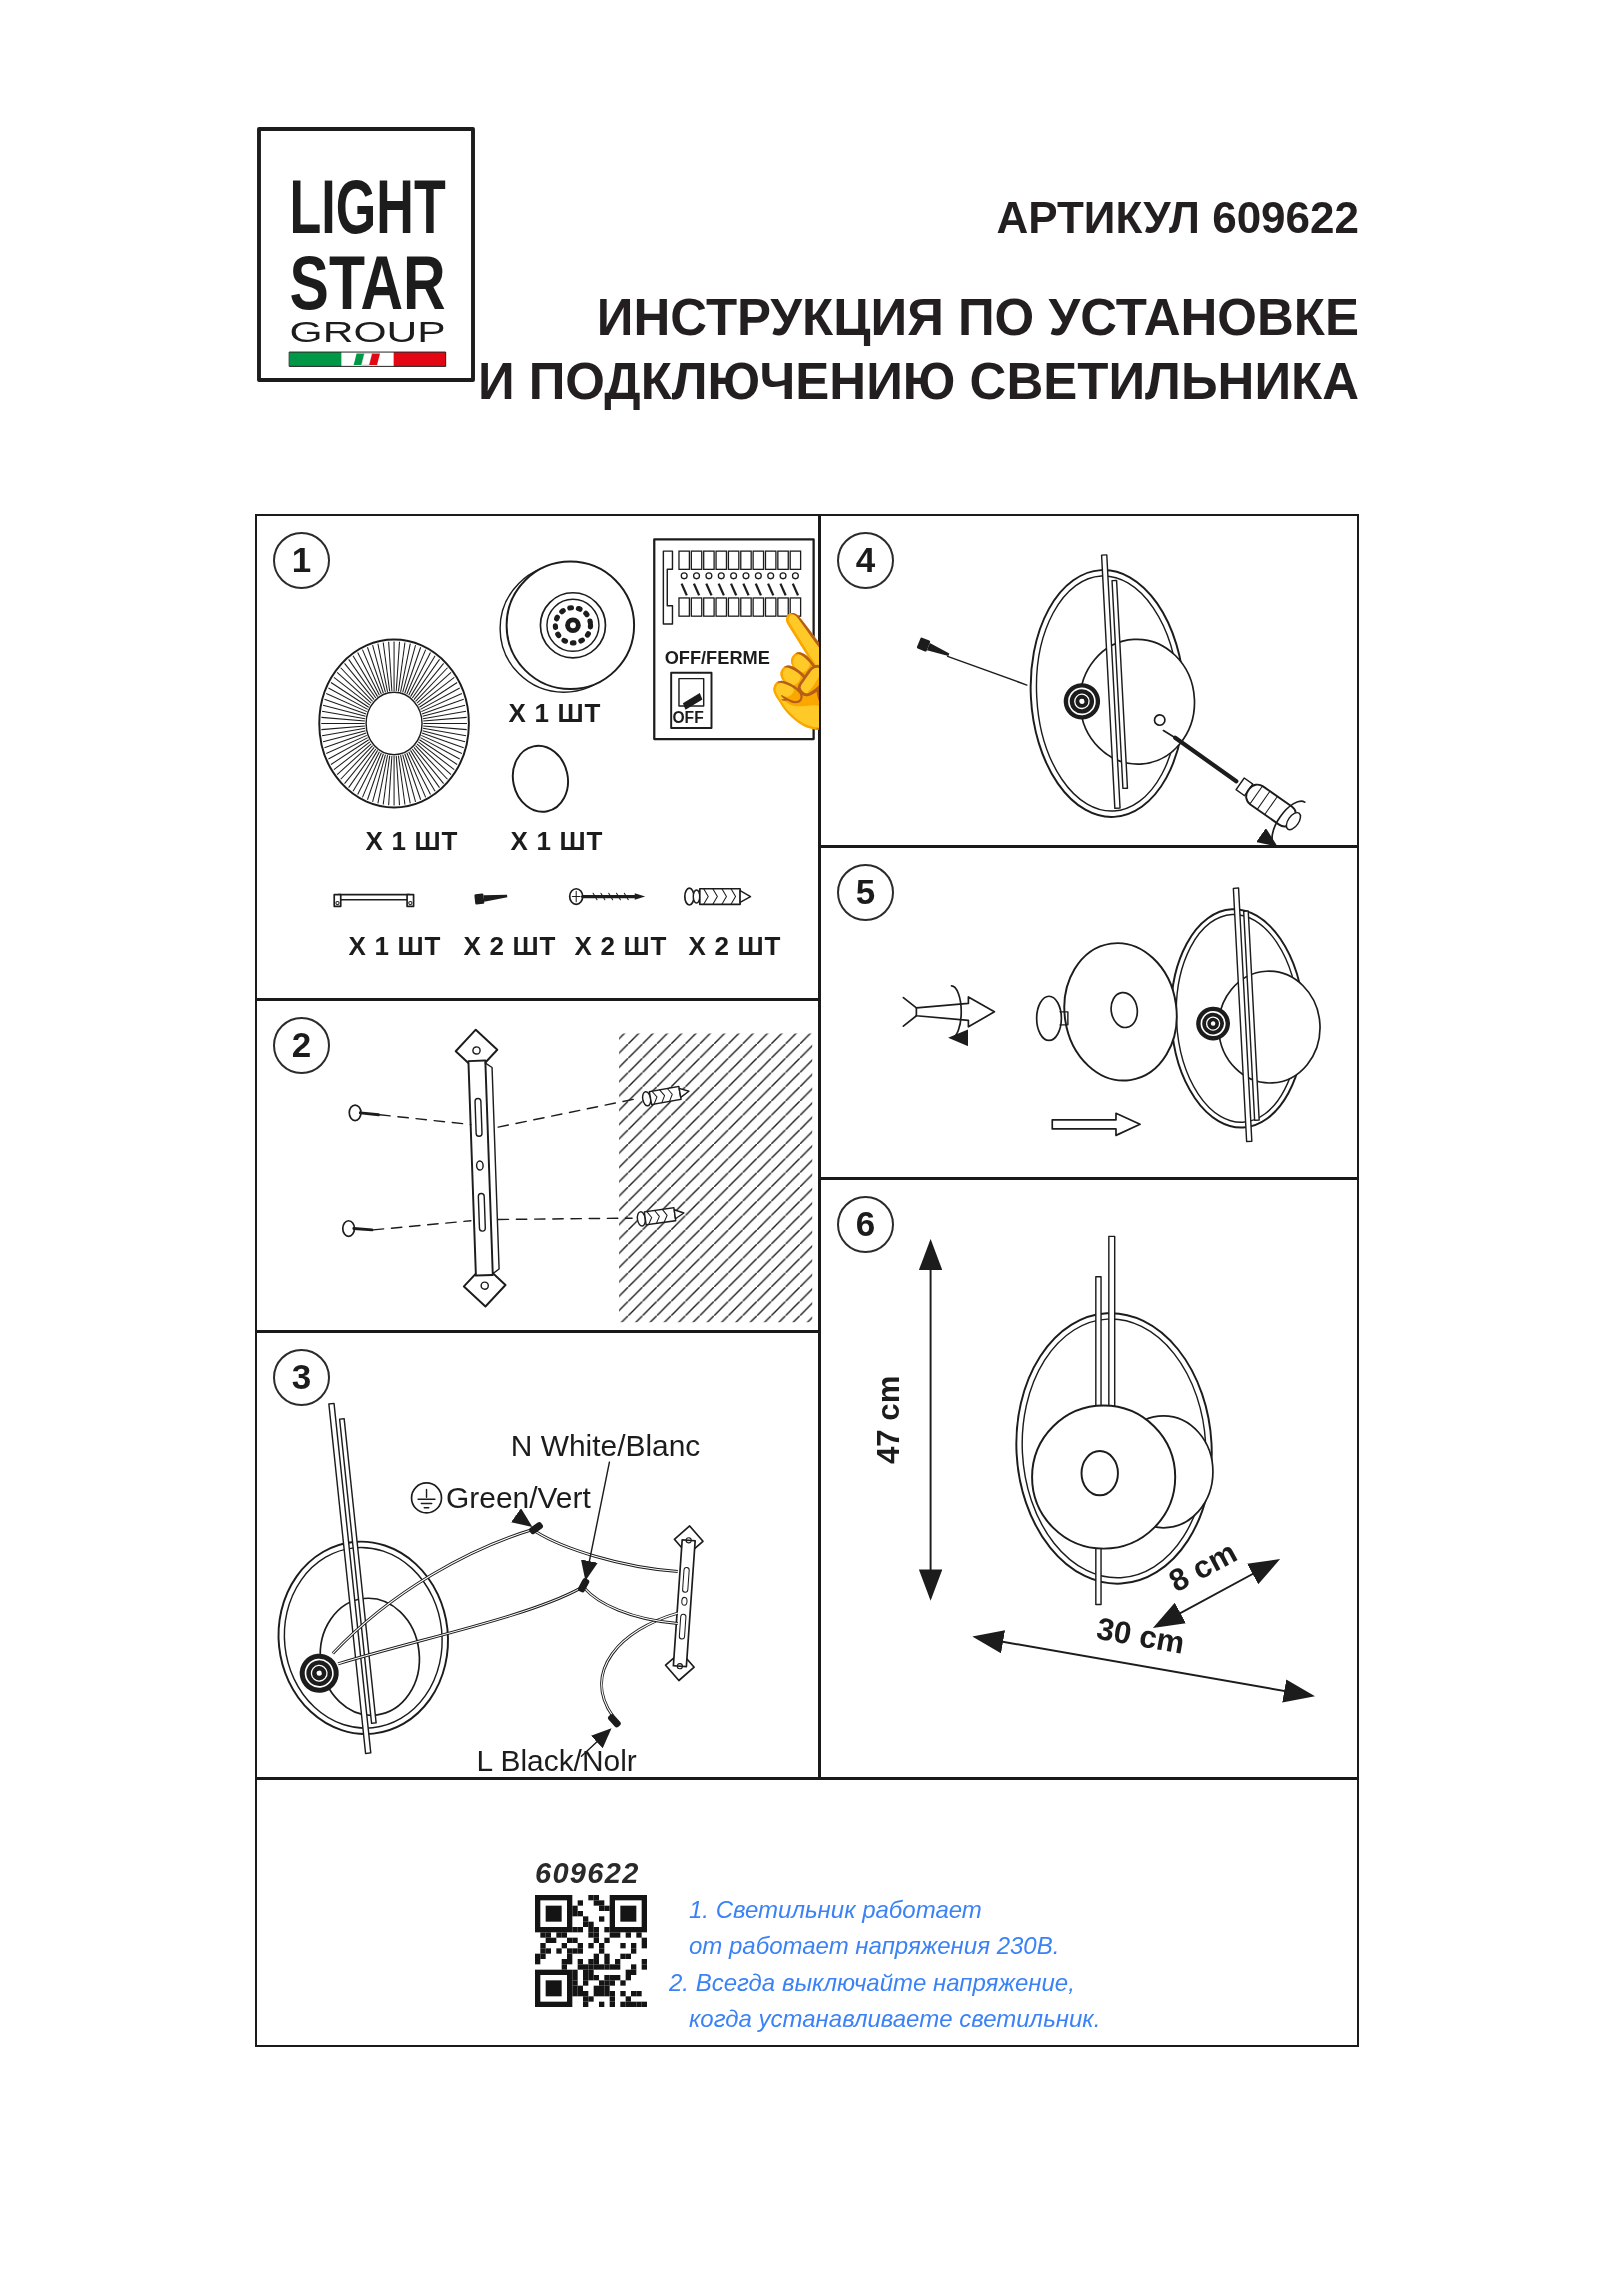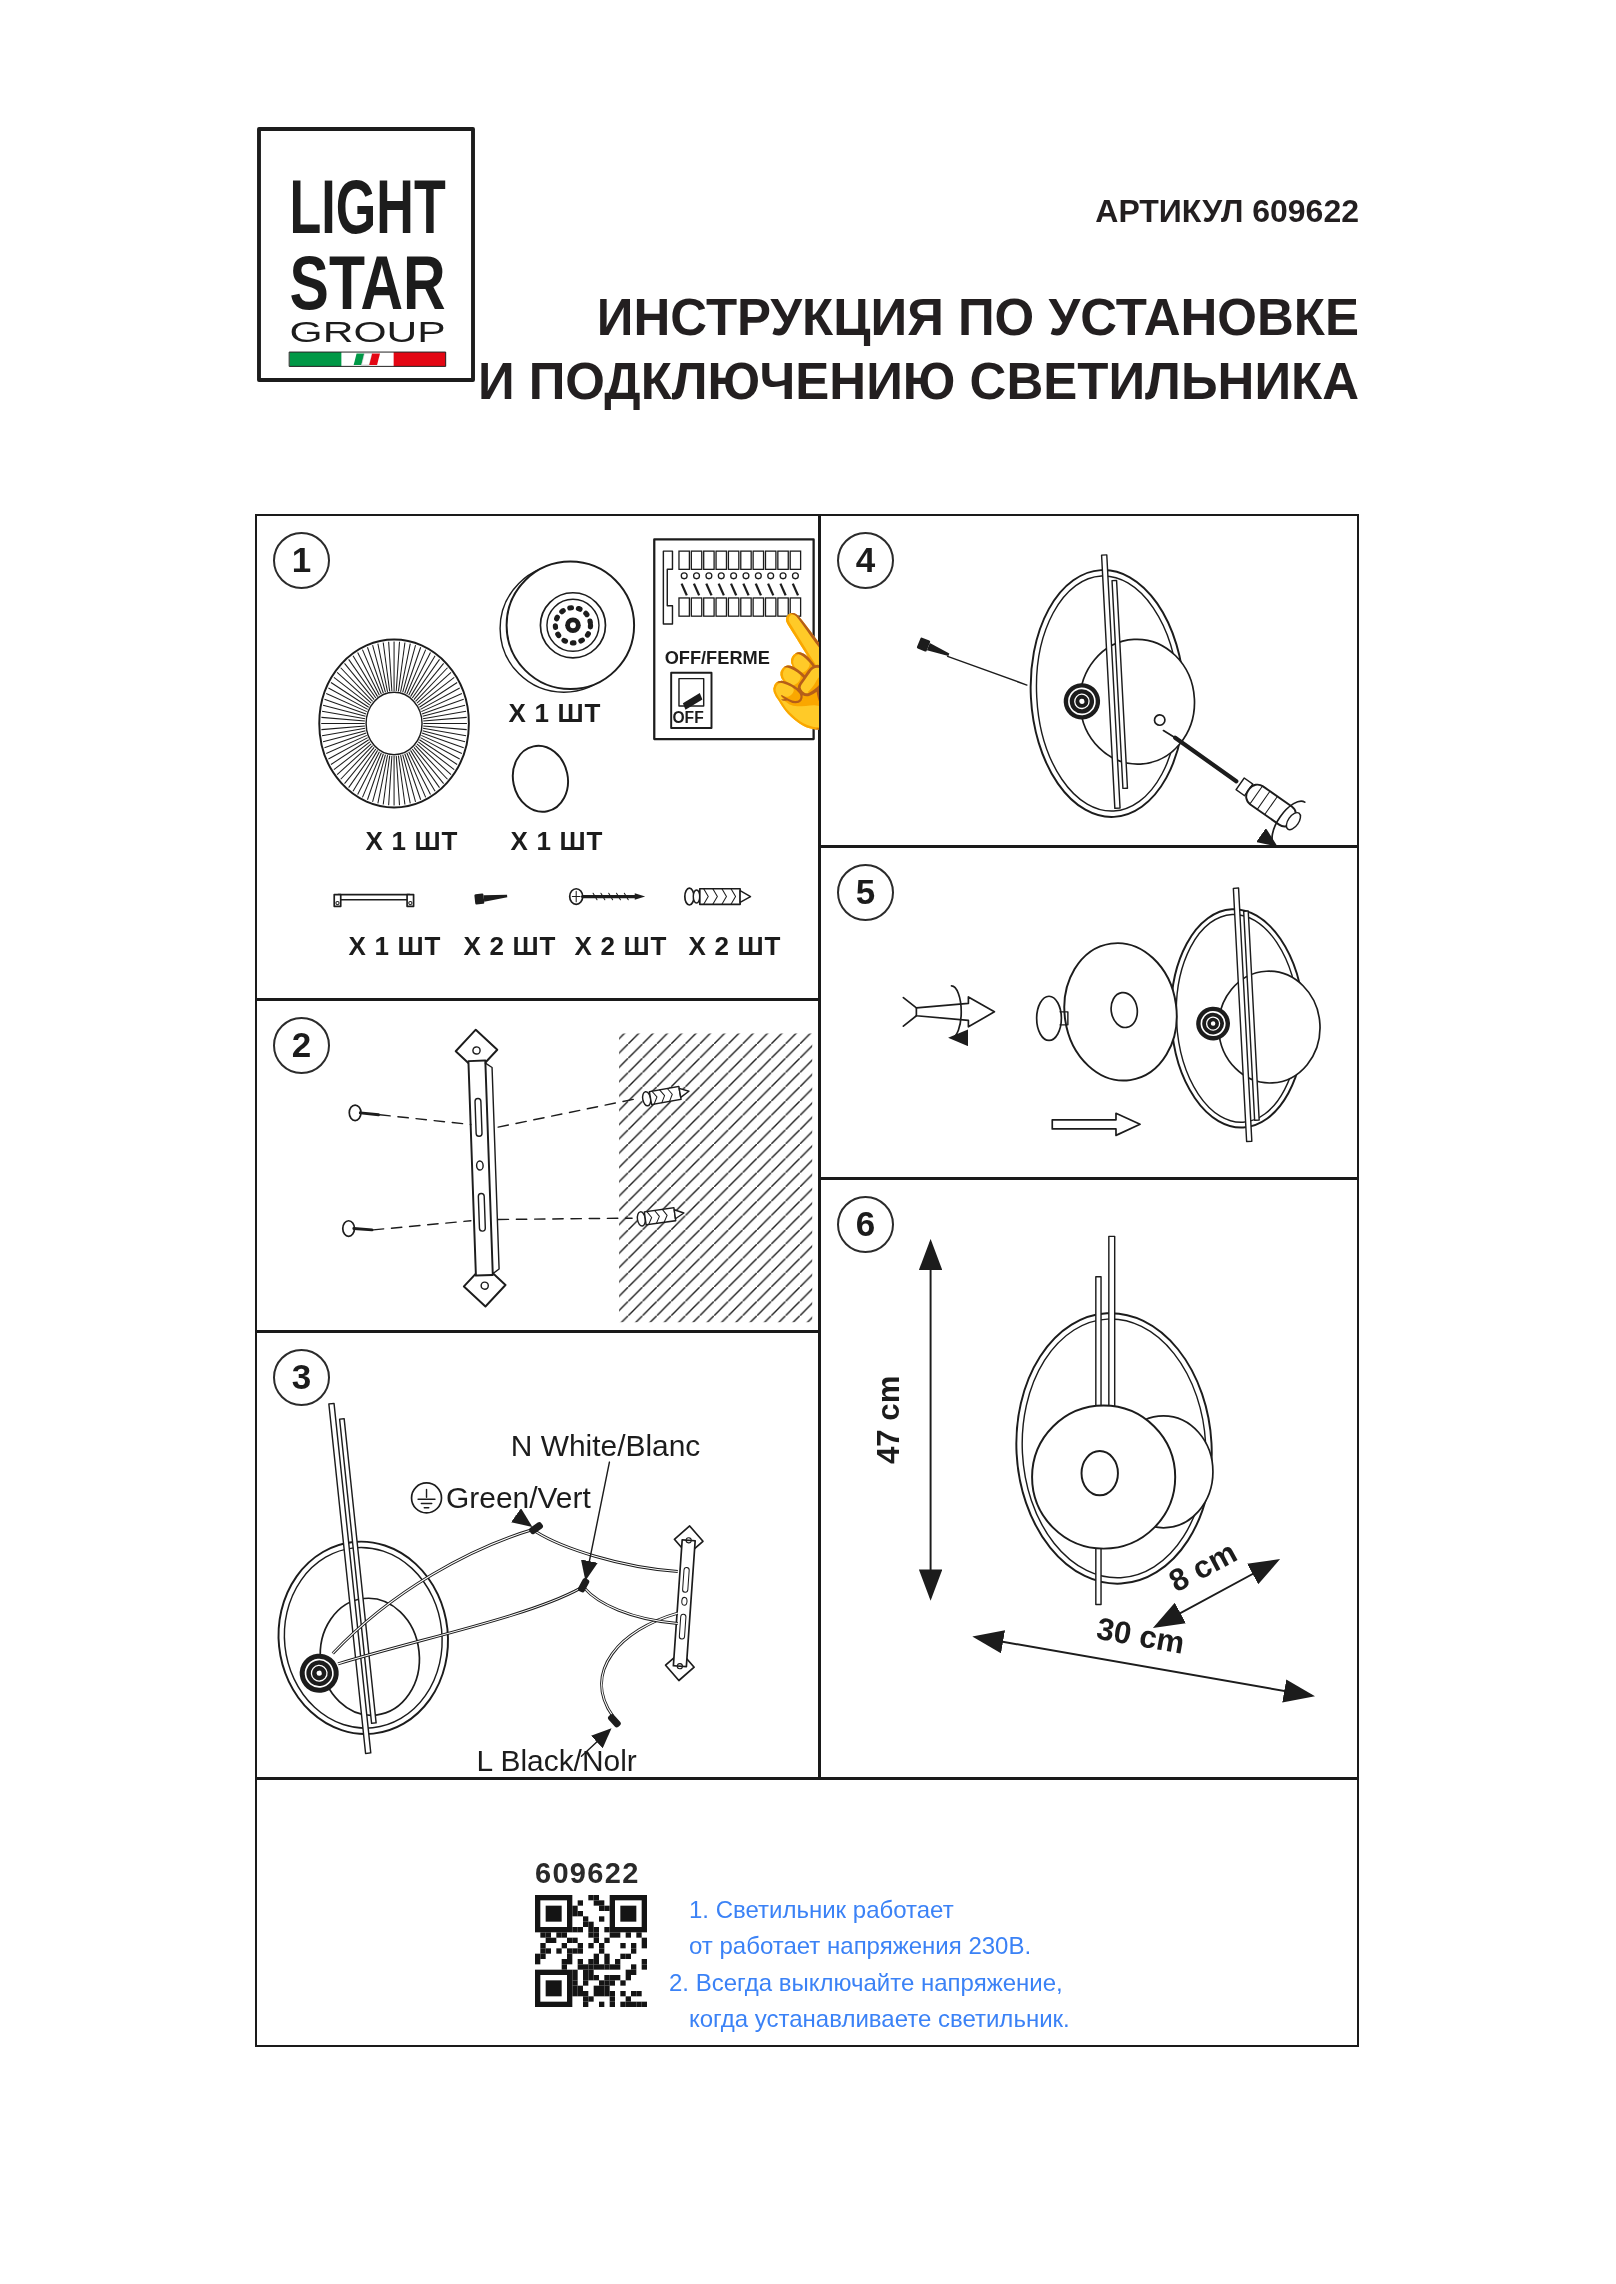--- a/index.html
+++ b/index.html
@@ -2,21 +2,21 @@
 <html style="font-size:10.4px"><head>
 <meta charset="utf-8">
 <style>
   html,body{margin:0;padding:0;background:#e8e8e8;}
   .page{position:relative;width:1616px;height:2284px;background:#ffffff;
         font-family:"Liberation Sans",sans-serif;color:#1c1c1c;overflow:hidden;margin:0 auto;}
   .abs{position:absolute;}
   
   .hdr-right{position:absolute;right:257px;white-space:nowrap;font-weight:bold;color:#231f20;}
   .series{top:132px;font-size:44px;}
-  .article{top:193px;font-size:32px;}
+  .article{top:193px;font-size:44px;}
   .title1{top:288px;font-size:51px;}
   .title2{top:352px;font-size:51px;}
   
   .frame{position:absolute;left:255px;top:514px;width:1104px;height:1533px;
          border:2.6px solid #1a1a1a;box-sizing:border-box;}
   .divider{position:absolute;background:#1a1a1a;}
   .panel{position:absolute;}
   .panel svg{position:absolute;left:0;top:0;}
   .badge{position:absolute;left:17px;top:15.6px;width:57px;height:57px;border:2.6px solid #2b2b2b;
          border-radius:50%;box-sizing:border-box;display:flex;align-items:center;justify-content:center;
@@ -494,21 +494,21 @@
         <text transform="translate(596 608) rotate(-28)" text-anchor="middle" font-size="48" font-weight="600" class="svgt">8 cm</text>
       </g>
       <g>
         <line x1="240" y1="702" x2="755" y2="792" class="ln w3" marker-start="url(#ah6s)" marker-end="url(#ah6e)"></line>
         <text transform="translate(490 716) rotate(10)" text-anchor="middle" font-size="48" font-weight="600" class="svgt">30 cm</text>
       </g>
     </svg>
     <div class="badge">6</div>
   </section>
 
-  <section class="panel" style="left:256px;top:1780px;width:1103px;height:266px;">
+  <section class="panel" style="left:256px;top:1780px;width:1103px;height:266px;font-style:italic;">
     <div class="info-article" style="left:279px;top:77px;">609622</div>
     <svg class="abs" style="left:279px;top:115px;" width="112" height="112" viewBox="0 0 168 168">
       <rect width="168" height="168" fill="#fff"></rect>
       <g id="qrmods" fill="#141414">
           <rect x="80" y="0" width="8" height="8"></rect>
           <rect x="88" y="0" width="8" height="8"></rect>
           <rect x="64" y="8" width="8" height="8"></rect>
           <rect x="88" y="8" width="8" height="8"></rect>
           <rect x="96" y="8" width="8" height="8"></rect>
           <rect x="56" y="16" width="8" height="8"></rect>

